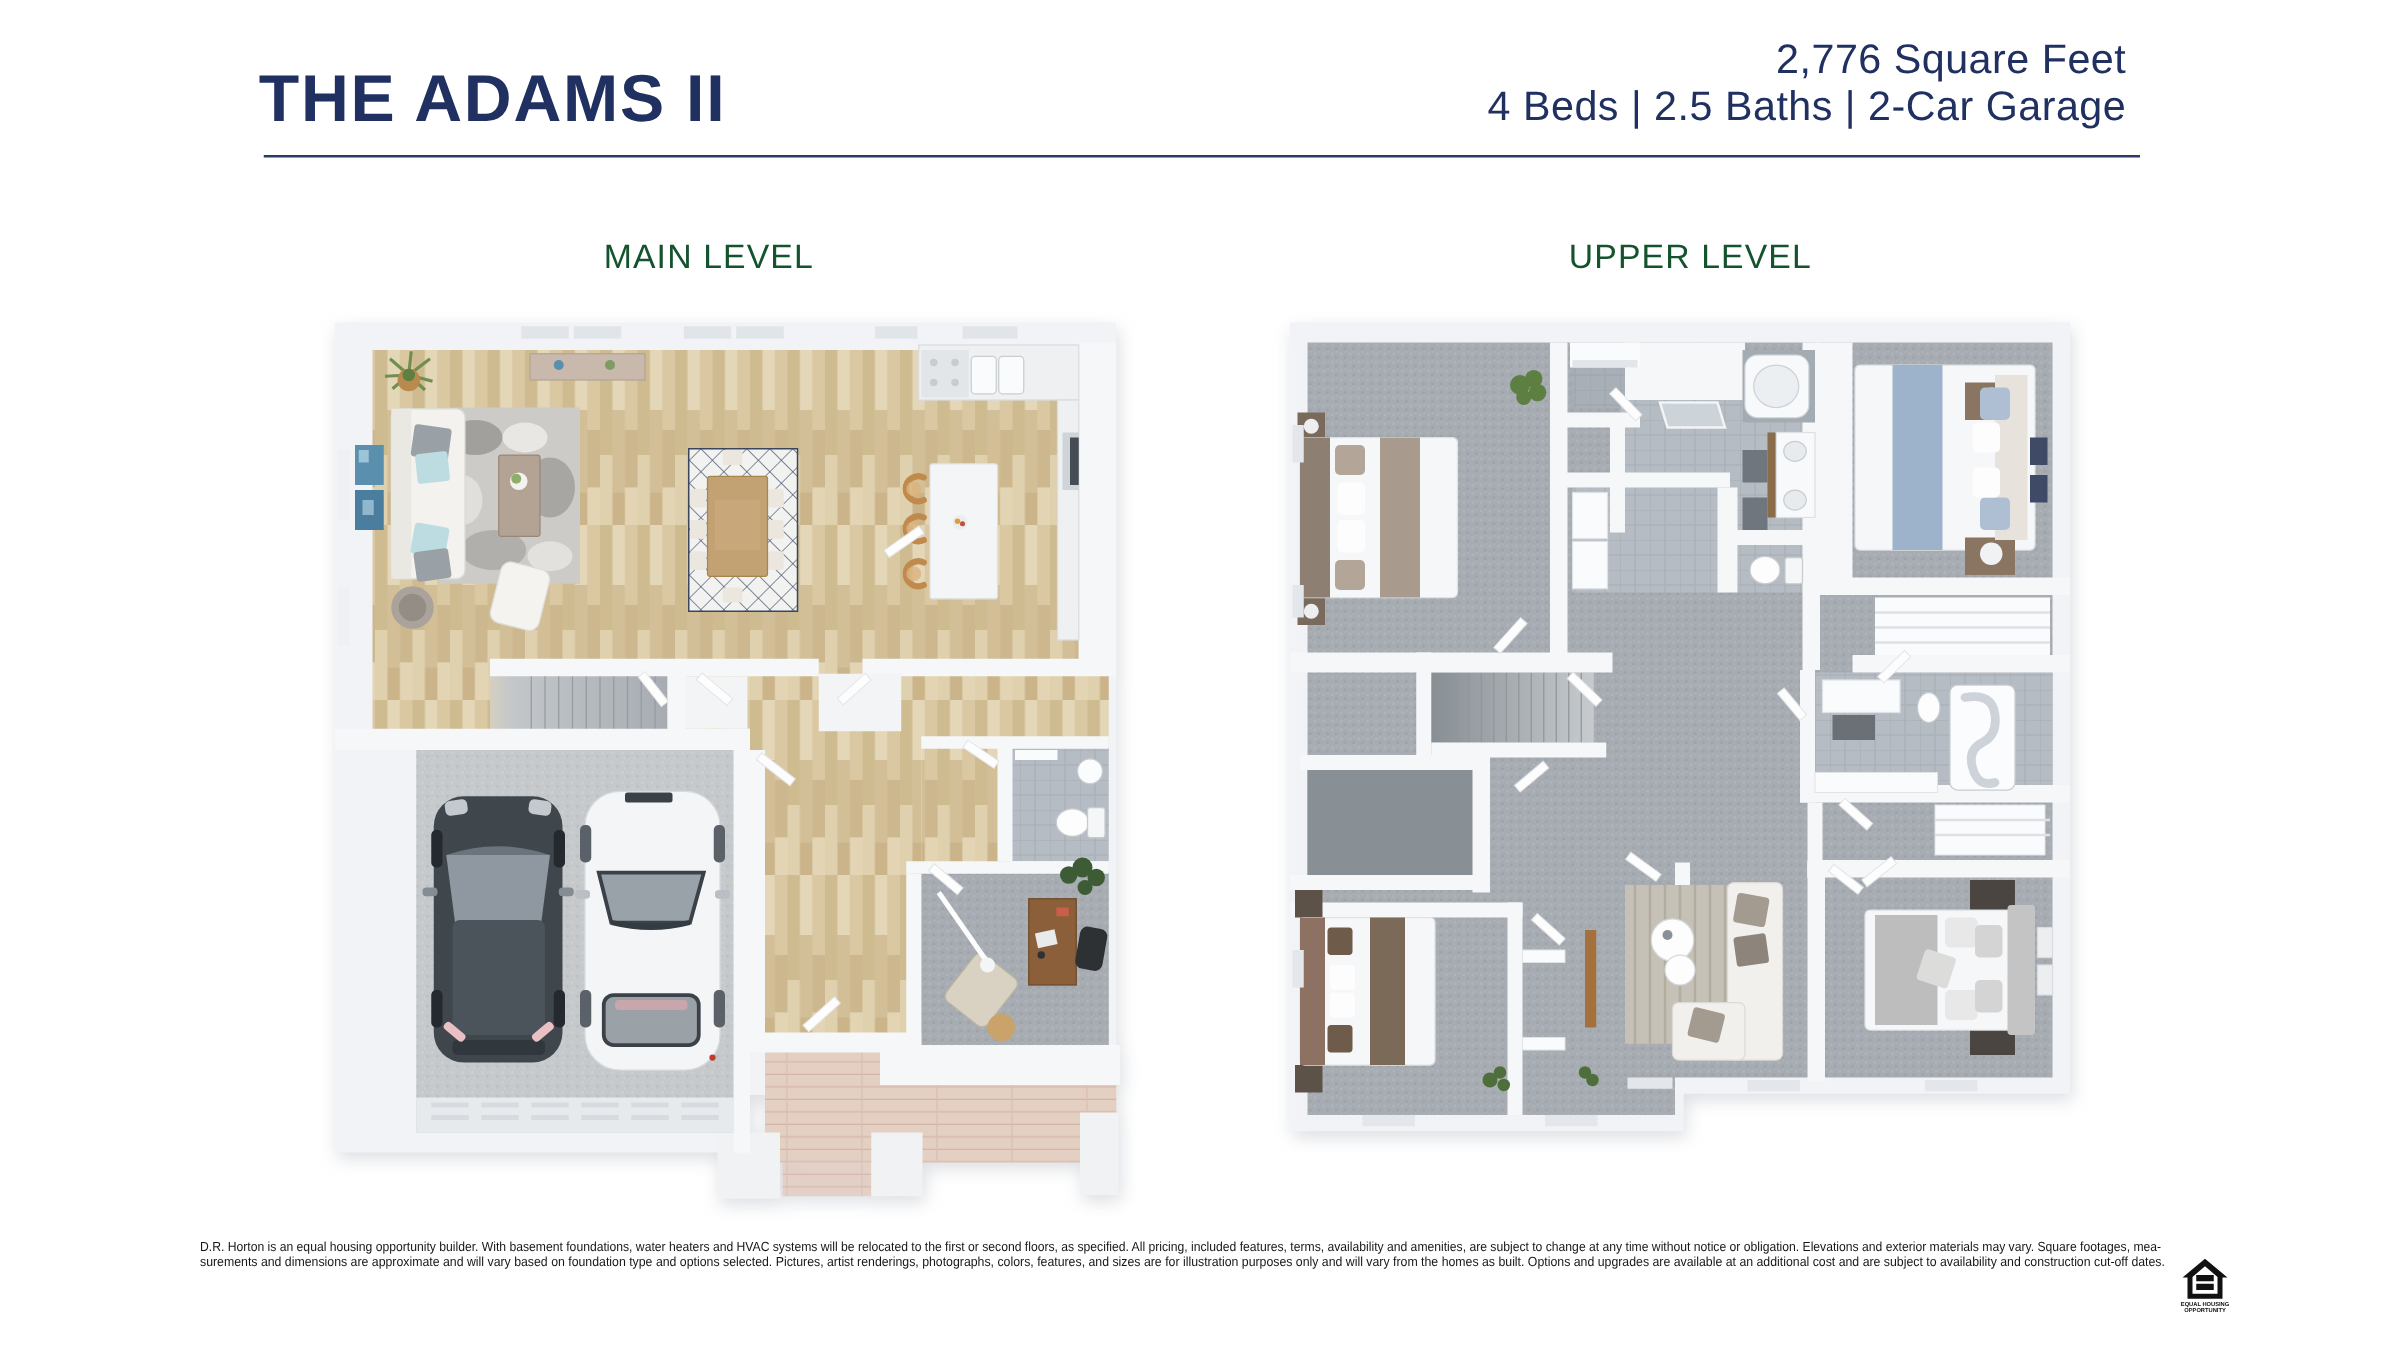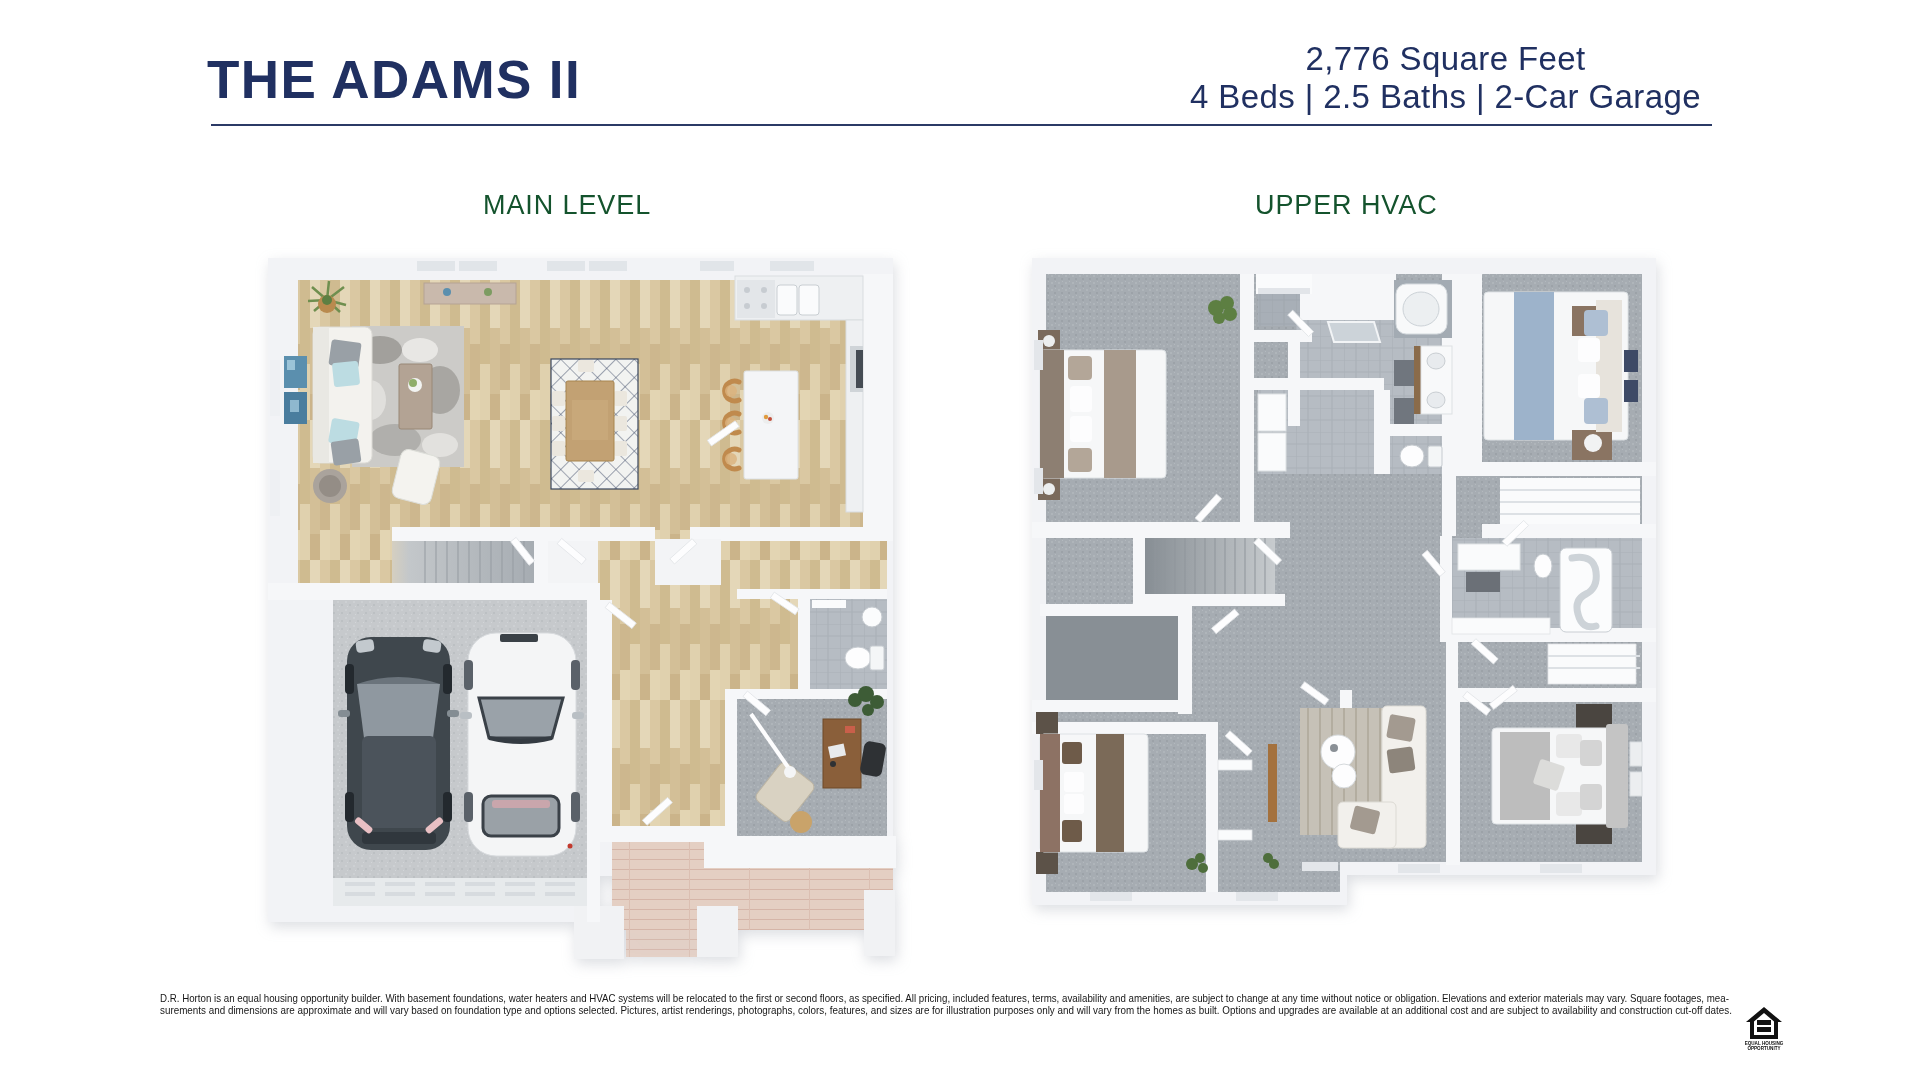--- a/index.html
+++ b/index.html
@@ -1,33 +1,33 @@
 <!DOCTYPE html>
 <html><head>
 <meta charset="utf-8">
 <style>
 html,body{margin:0;padding:0;width:1920px;height:1080px;background:#fff;overflow:hidden}
 body{font-family:"Liberation Sans",sans-serif;position:relative;color:#20305e}
 .title{position:absolute;left:207px;top:49px;font-size:53px;letter-spacing:1.4px;color:#203061;font-weight:700;-webkit-text-stroke:0.8px #ffffff;paint-order:stroke fill}
-.specs{position:absolute;right:219px;top:40px;font-size:33px;line-height:38px;text-align:center;color:#203061;letter-spacing:0.4px}
+.specs{position:absolute;right:219px;top:28px;font-size:33px;line-height:38px;text-align:right;color:#203061;letter-spacing:0.4px}
 .rule{position:absolute;left:211px;top:124px;width:1501px;height:2px;background:#2b3a66}
 .lbl{position:absolute;font-size:27px;letter-spacing:0.9px;color:#14532d}
 .lbl.main{left:483px;top:190px}
 .lbl.upper{left:1255px;top:190px}
 .foot{position:absolute;left:160px;top:992px;color:#161616}
 .foot div{white-space:nowrap;font-size:10.6px;line-height:12.2px;transform-origin:0 0;transform:scaleX(0.918)}
 #fl2{transform:scaleX(0.9299)}
 </style>
 </head>
 <body>
 <div class="title">THE ADAMS II</div>
 <div class="specs">2,776 Square Feet<br>4 Beds | 2.5 Baths | 2-Car Garage</div>
 <div class="rule"></div>
 <div class="lbl main">MAIN LEVEL</div>
-<div class="lbl upper">UPPER HVAC</div>
+<div class="lbl upper">UPPER LEVEL</div>
 
 <svg width="0" height="0" style="position:absolute">
 <defs>
 <pattern id="wd" width="30" height="140" patternUnits="userSpaceOnUse">
 <rect width="30" height="140" fill="#d7c4a0"></rect>
 <rect x="0" y="0" width="10" height="84" fill="#cfbb90"></rect>
 <rect x="0" y="84" width="10" height="56" fill="#e0d1ae"></rect>
 <rect x="10" y="0" width="10" height="48" fill="#e4d7b8"></rect>
 <rect x="10" y="48" width="10" height="66" fill="#d3bf97"></rect>
 <rect x="10" y="114" width="10" height="26" fill="#cbb48a"></rect>

